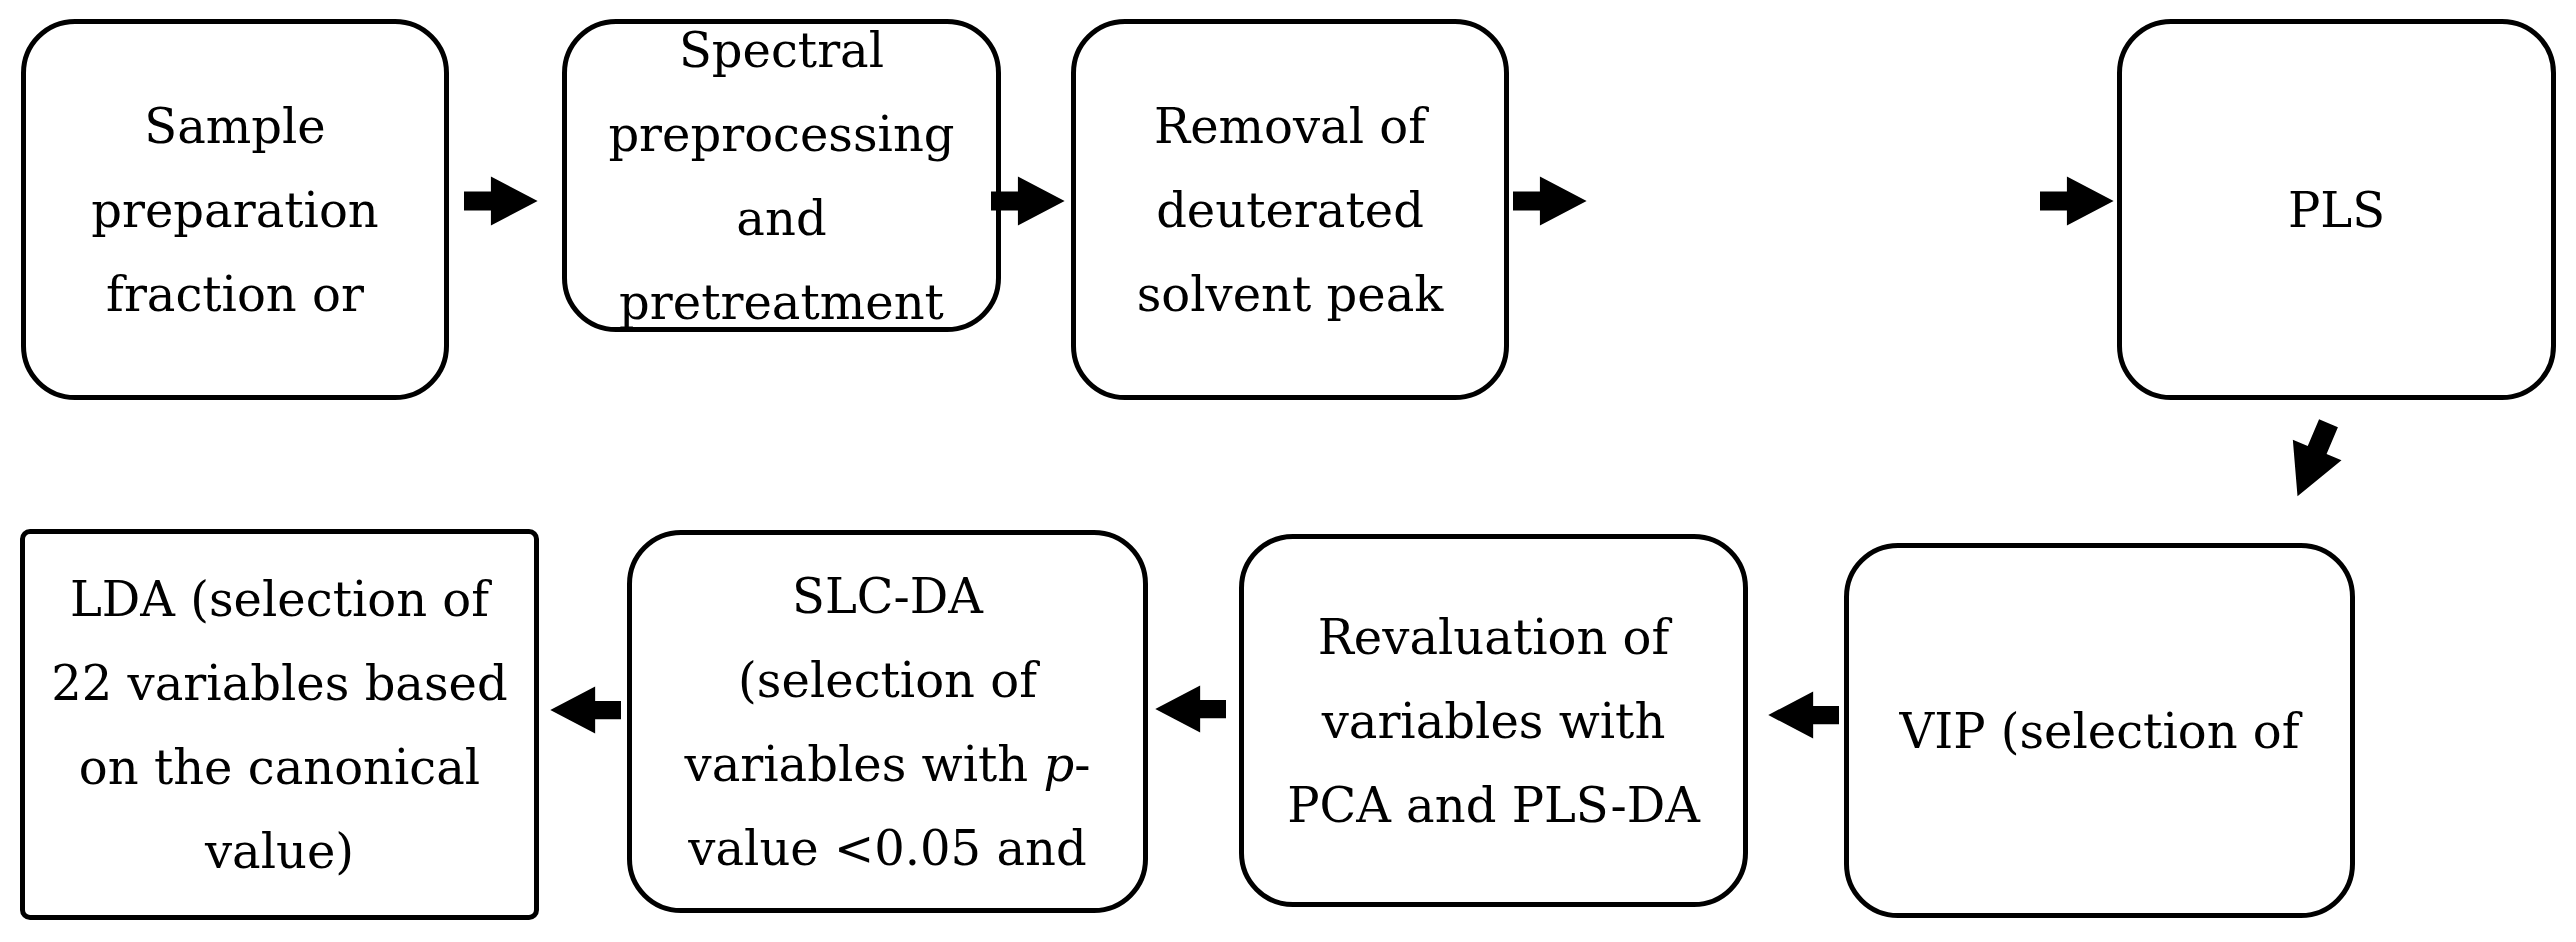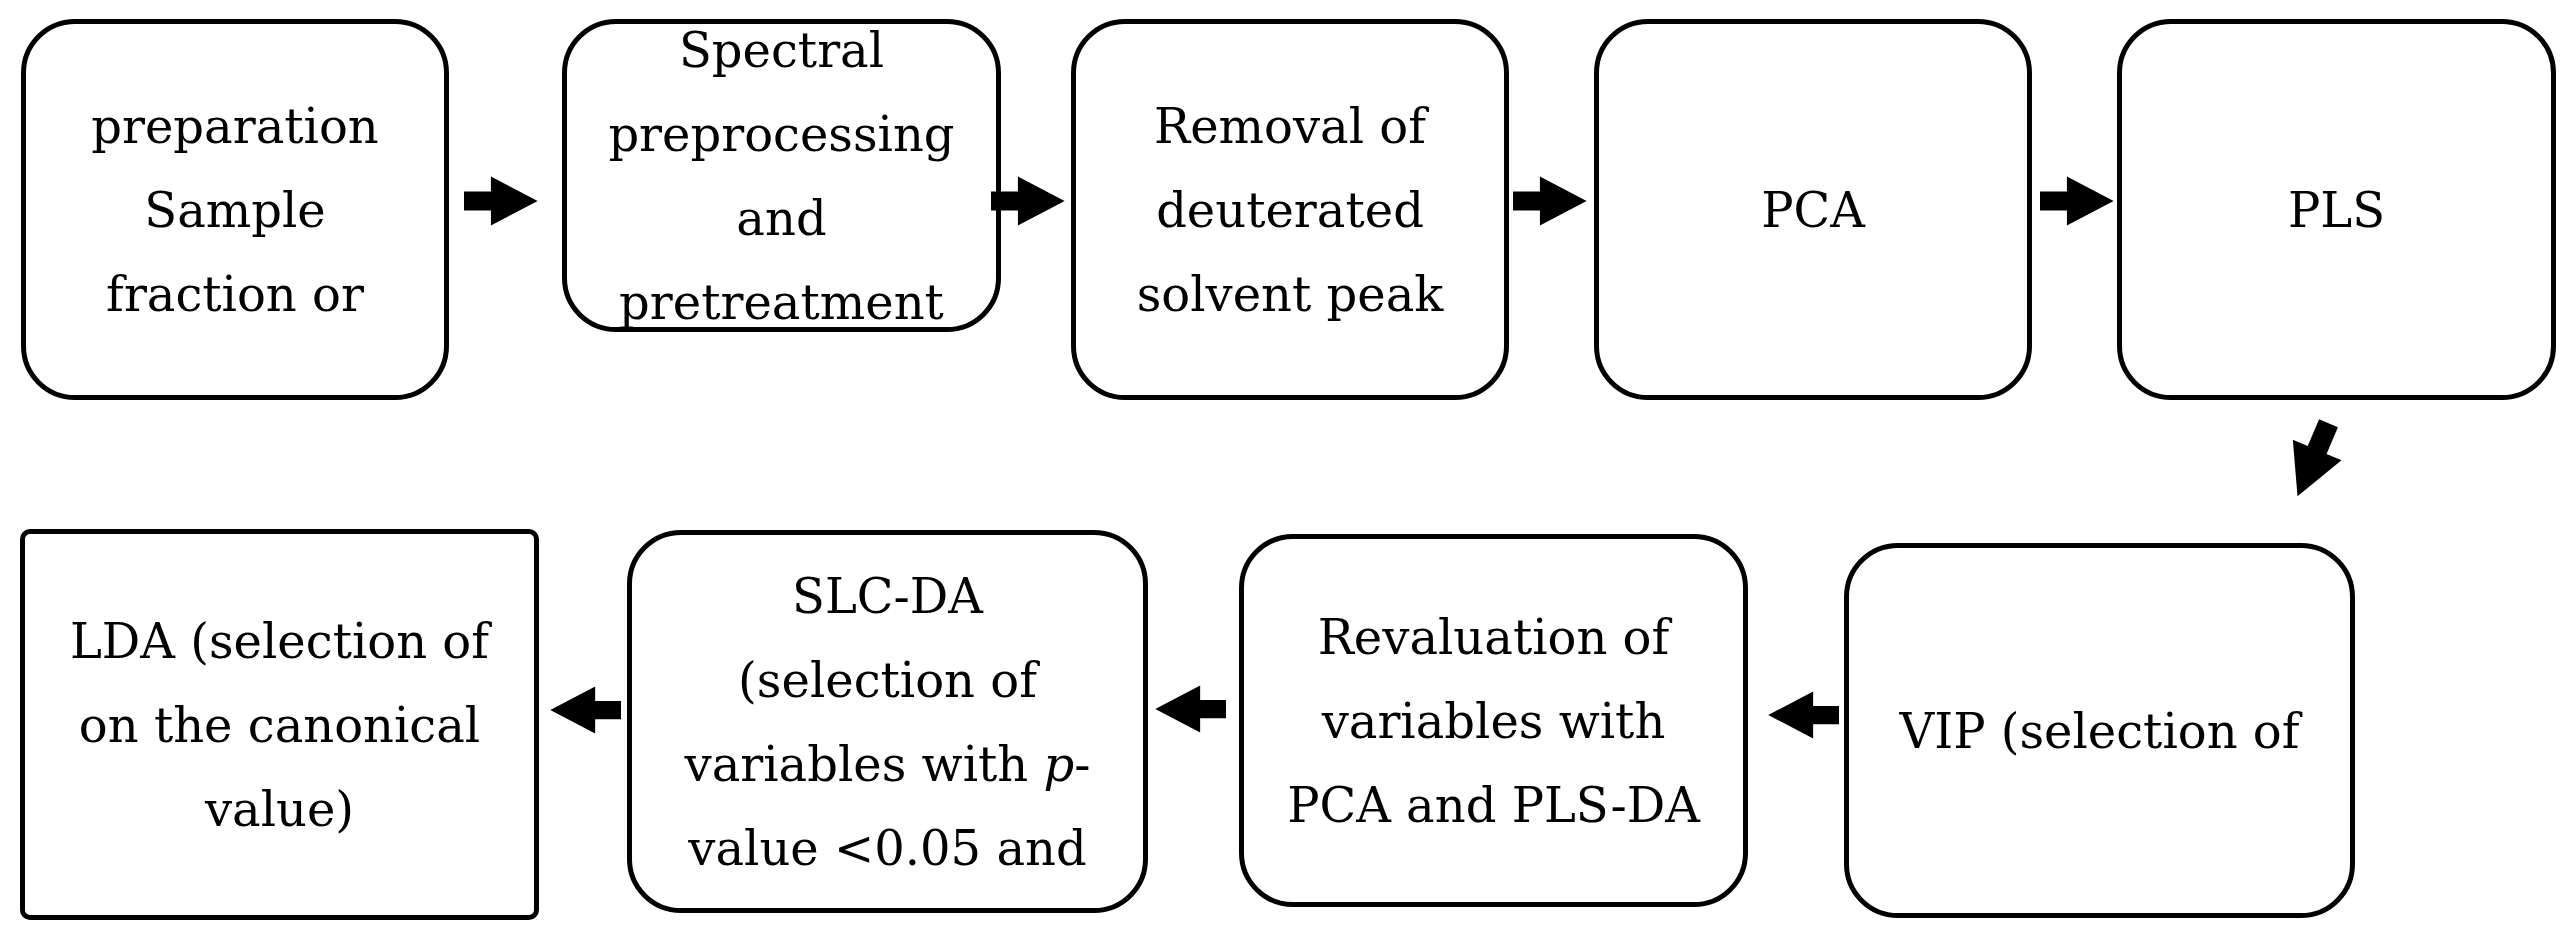--- a/index.html
+++ b/index.html
@@ -32,22 +32,22 @@
   .arrow { position: absolute; fill: #000000; }
   .arrow.diag { transform: rotate(113deg); transform-origin: 50% 50%; }
 </style>
 </head>
 <body>
 
 <div class="canvas">
 
   <div class="fbox" style="left:21px; top:19px; width:428px; height:381px;">
     <div class="btxt">
+      <span class="bline">Sample</span>
       <span class="bline">preparation</span>
-      <span class="bline">Sample</span>
       <span class="bline">fraction or</span>
     </div>
   </div>
 
   <svg class="arrow" style="left:464px; top:174px;" width="76" height="54" viewBox="0 0 96 68">
     <polygon points="0,22 34,22 34,3 93,34 34,65 34,46 0,46"></polygon>
   </svg>
 
   <div class="fbox" style="left:562px; top:19px; width:439px; height:313px;">
     <div class="btxt">
@@ -67,25 +67,20 @@
       <span class="bline">Removal of</span>
       <span class="bline">deuterated</span>
       <span class="bline">solvent peak</span>
     </div>
   </div>
 
   <svg class="arrow" style="left:1513px; top:174px;" width="76" height="54" viewBox="0 0 96 68">
     <polygon points="0,22 34,22 34,3 93,34 34,65 34,46 0,46"></polygon>
   </svg>
 
-  <div class="fbox" style="left:1594px; top:19px; width:438px; height:381px;">
-    <div class="btxt">
-      <span class="bline">PCA</span>
-    </div>
-  </div>
 
   <svg class="arrow" style="left:2040px; top:174px;" width="76" height="54" viewBox="0 0 96 68">
     <polygon points="0,22 34,22 34,3 93,34 34,65 34,46 0,46"></polygon>
   </svg>
 
   <div class="fbox" style="left:2117px; top:19px; width:439px; height:381px;">
     <div class="btxt">
       <span class="bline">PLS</span>
     </div>
   </div>
@@ -125,19 +120,20 @@
     </div>
   </div>
 
   <svg class="arrow" style="left:548px; top:683px;" width="73" height="54" viewBox="0 0 96 68">
     <polygon points="96,22 62,22 62,3 3,34 62,65 62,46 96,46"></polygon>
   </svg>
 
   <div class="fbox" style="left:20px; top:529px; width:519px; height:391px;border-radius:10px;">
     <div class="btxt">
       <span class="bline">LDA (selection of</span>
+      <span class="bline">22 variables based</span>
       <span class="bline">on the canonical</span>
       <span class="bline">value)</span>
     </div>
   </div>
 
 </div>
 
 
 </body></html>

